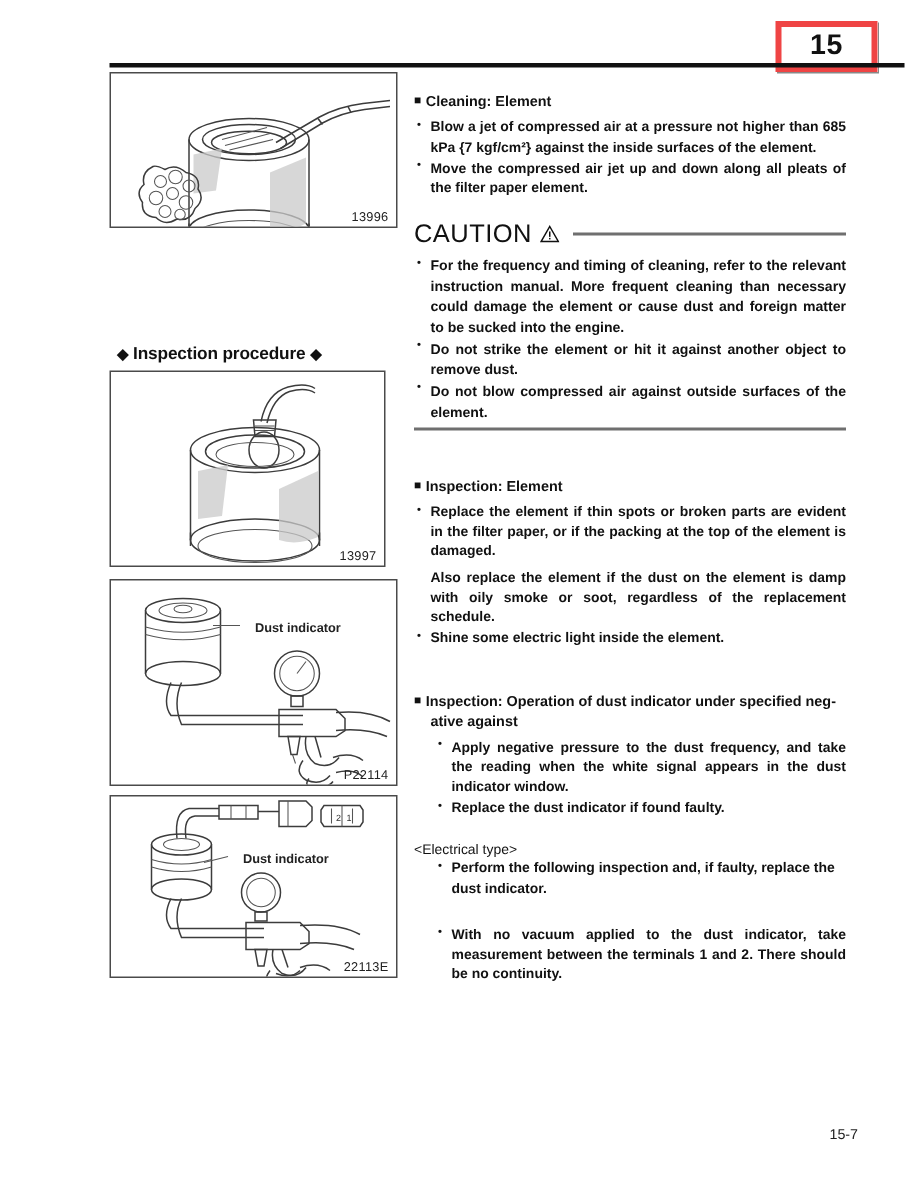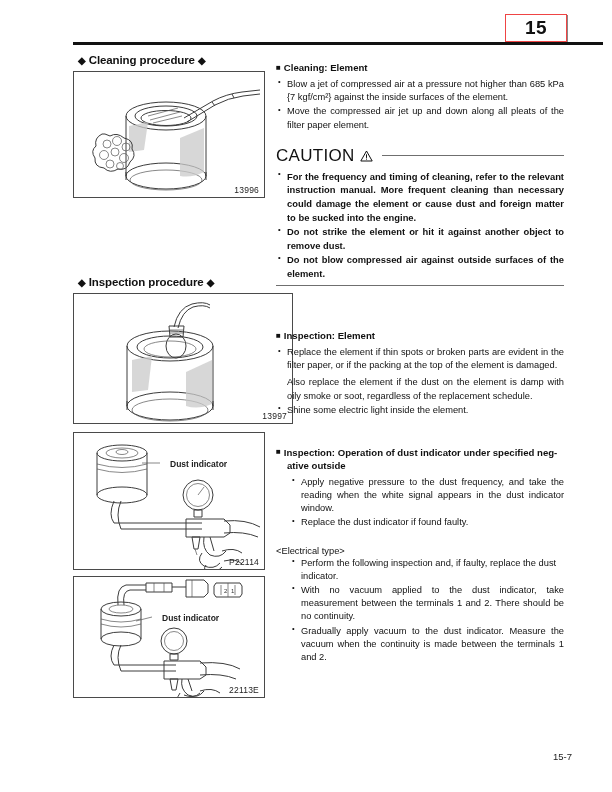--- a/index.html
+++ b/index.html
@@ -12,25 +12,25 @@
     height: 792px;
     position: relative;
     font-family: "Liberation Sans", sans-serif;
     color: #111111;
     overflow: hidden;
   }
 
   
   .page-num-box {
     position: absolute;
-    left: 505px;
+    left: 517px;
     top: 14px;
     width: 60px;
     height: 26px;
-    border: 1px solid #ef4444;
+    border: 4px solid #ef4444;
     box-shadow: 1px 1px 0 #888;
     display: flex;
     align-items: center;
     justify-content: center;
     font-size: 19px;
     font-weight: bold;
     letter-spacing: 0.5px;
   }
   .header-rule {
     position: absolute;
@@ -108,20 +108,21 @@
     margin: 0 0 0 0;
     padding: 0;
   }
   ul.bul > li {
     position: relative;
     padding-left: 11px;
     font-size: 9.3px;
     line-height: 1.42;
     margin-bottom: 1px;
     text-align: justify;
+    font-weight: bold;
   }
   ul.bul > li::before {
     content: "\2022";
     position: absolute;
     left: 2px;
     top: -0.5px;
     font-size: 7.5px;
   }
   ul.bul.nojust > li { text-align: left; }
   ul.bul li .cont-line { display: block; }
@@ -156,21 +157,21 @@
     font-weight: bold;
     font-size: 9.4px;
     line-height: 1.45;
   }
 
   .sub-label {
     font-size: 9.3px;
     margin: 3px 0 1px 0;
   }
   ul.indent1 { margin-left: 14px; }
-  ul.indent2 { margin-left: 14px; margin-top: 1px; }
+  ul.indent2 { margin-left: 14px; margin-top: 18px; }
 
   .footer {
     position: absolute;
     right: 40px;
     bottom: 30px;
     font-size: 9.5px;
     color: #222;
   }
 
   svg { display: block; }
@@ -181,27 +182,22 @@
 </head>
 <body>
 
 <div class="page-num-box">
   <span>15</span>
 </div>
 <div class="header-rule"></div>
 
 <div class="col-left">
 
-  <div class="diamond-head">
-    <span class="dia">◆</span>
-    <span>Cleaning procedure</span>
-    <span class="dia">◆</span>
-  </div>
-
-  <div class="figbox" style="width:192px;height:127px;">
+
+  <div class="figbox" style="width:192px;height:104px;">
     <svg width="192" height="130" viewBox="0 0 192 130">
 
       <path class="ln" d="M110 46 L139 29 Q152 22 168 20 L186 18"></path>
       <path class="ln" d="M113 50 L141 33 Q154 26 169 24 L186 22"></path>
       <path class="ln" d="M138 30 L141 34"></path>
       <path class="ln" d="M158 22 L160 26"></path>
 
       <ellipse class="ln" cx="92" cy="44" rx="40" ry="14"></ellipse>
       <ellipse class="ln" cx="92" cy="44" rx="31" ry="10"></ellipse>
       <ellipse class="ln" cx="92" cy="46" rx="25" ry="7.5"></ellipse>
@@ -233,21 +229,21 @@
     </svg>
     <span class="fig-id">13996</span>
   </div>
 
   <div class="diamond-head" style="margin-top:78px;">
     <span class="dia">◆</span>
     <span>Inspection procedure</span>
     <span class="dia">◆</span>
   </div>
 
-  <div class="figbox" style="width:220px;height:131px;">
+  <div class="figbox" style="width:184px;height:131px;">
     <svg width="192" height="131" viewBox="0 0 192 131">
 
       <path class="ln" d="M100 33 Q104 14 118 10 Q130 7 136 11"></path>
       <path class="ln" d="M104 34 Q108 17 119 13 Q130 10 136 14"></path>
 
       <path class="ln" d="M95 32 L110 32 L109 43 L96 43 Z"></path>
       <path class="ln-thin" d="M96 36 L109 36"></path>
       <path class="ln-thin" d="M96 39 L109 39"></path>
 
       <ellipse class="ln" cx="102" cy="52" rx="10" ry="12"></ellipse>
@@ -388,49 +384,48 @@
       <span class="caution-rule-inline"></span>
     </div>
     <ul class="bul caution-list">
       <li>For the frequency and timing of cleaning, refer to the relevant instruction manual. More frequent cleaning than necessary could damage the element or cause dust and foreign matter to be sucked into the engine.</li>
       <li>Do not strike the element or hit it against another object to remove dust.</li>
       <li>Do not blow compressed air against outside surfaces of the element.</li>
     </ul>
     <div class="caution-bottom-rule"></div>
   </div>
 
-  <div style="margin-top:44px;">
+  <div style="margin-top:32px;">
     <div class="blk-head">
       <span class="sq">■</span><span>Inspection: Element</span>
     </div>
     <ul class="bul">
       <li>
         <span>Replace the element if thin spots or broken parts are evident in the filter paper, or if the packing at the top of the element is damaged.</span>
         <span class="cont-line" style="margin-top:4px;">Also replace the element if the dust on the element is damp with oily smoke or soot, regardless of the replacement schedule.</span>
       </li>
       <li>Shine some electric light inside the element.</li>
     </ul>
   </div>
 
   <div style="margin-top:30px;">
     <div class="blk-head">
       <span class="sq">■</span><span>Inspection: Operation of dust indicator under specified neg-</span>
-      <span class="cont">ative outside</span>
+      <span class="cont">ative against</span>
     </div>
 
     <ul class="bul indent1">
       <li>Apply negative pressure to the dust frequency, and take the reading when the white signal appears in the dust indicator window.</li>
       <li>Replace the dust indicator if found faulty.</li>
     </ul>
 
     <div class="sub-label" style="margin-top:16px;">&lt;Electrical type&gt;</div>
     <ul class="bul indent1 nojust">
       <li>Perform the following inspection and, if faulty, replace the dust indicator.</li>
     </ul>
     <ul class="bul indent2">
       <li>With no vacuum applied to the dust indicator, take measurement between the terminals 1 and 2. There should be no continuity.</li>
-      <li>Gradually apply vacuum to the dust indicator. Measure the vacuum when the continuity is made between the terminals 1 and 2.</li>
     </ul>
   </div>
 
 </div>
 
 <div class="footer">15-7</div>
 
 </body></html>

